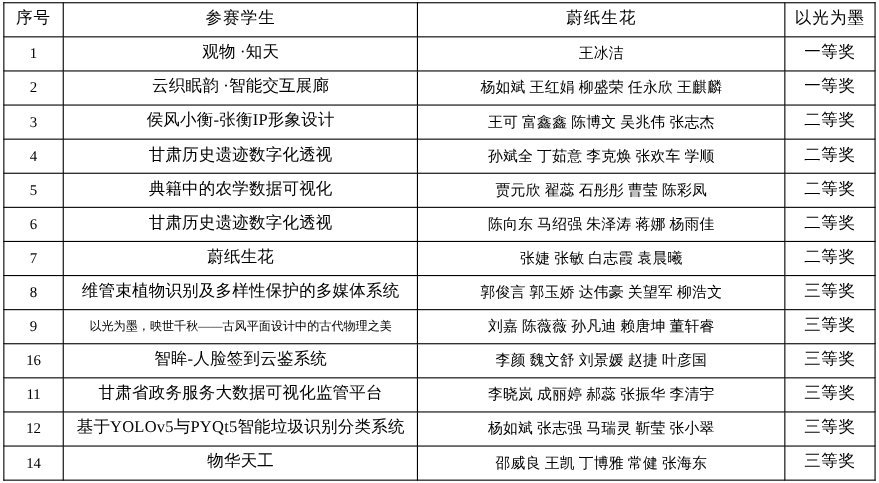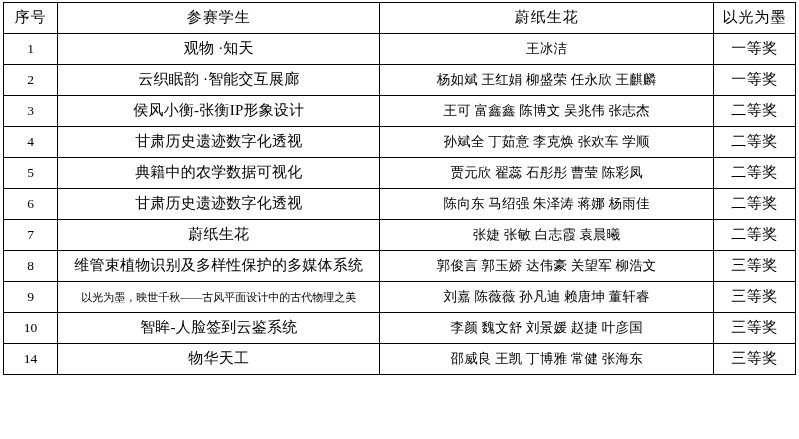--- a/index.html
+++ b/index.html
@@ -140,23 +140,35 @@
           <td class="students">郭俊言 郭玉娇 达伟豪 关望军 柳浩文</td>
           <td class="award">三等奖</td>
         </tr>
         <tr class="tight">
           <td class="seq">9</td>
           <td class="work">以光为墨，映世千秋——古风平面设计中的古代物理之美</td>
           <td class="students">刘嘉 陈薇薇 孙凡迪 赖唐坤 董轩睿</td>
           <td class="award">三等奖</td>
         </tr>
         <tr>
-          <td class="seq">10</td>
+          <td class="seq">16</td>
           <td class="work">智眸-人脸签到云鉴系统</td>
           <td class="students">李颜 魏文舒 刘景媛 赵捷 叶彦国</td>
+          <td class="award">三等奖</td>
+        </tr>
+        <tr>
+          <td class="seq">11</td>
+          <td class="work">甘肃省政务服务大数据可视化监管平台</td>
+          <td class="students">李晓岚 成丽婷 郝蕊 张振华 李清宇</td>
+          <td class="award">三等奖</td>
+        </tr>
+        <tr>
+          <td class="seq">12</td>
+          <td class="work">基于YOLOv5与PYQt5智能垃圾识别分类系统</td>
+          <td class="students">杨如斌 张志强 马瑞灵 靳莹 张小翠</td>
           <td class="award">三等奖</td>
         </tr>
         <tr>
           <td class="seq">14</td>
           <td class="work">物华天工</td>
           <td class="students">邵威良 王凯 丁博雅 常健 张海东</td>
           <td class="award">三等奖</td>
         </tr>
       </tbody>
   </table>

